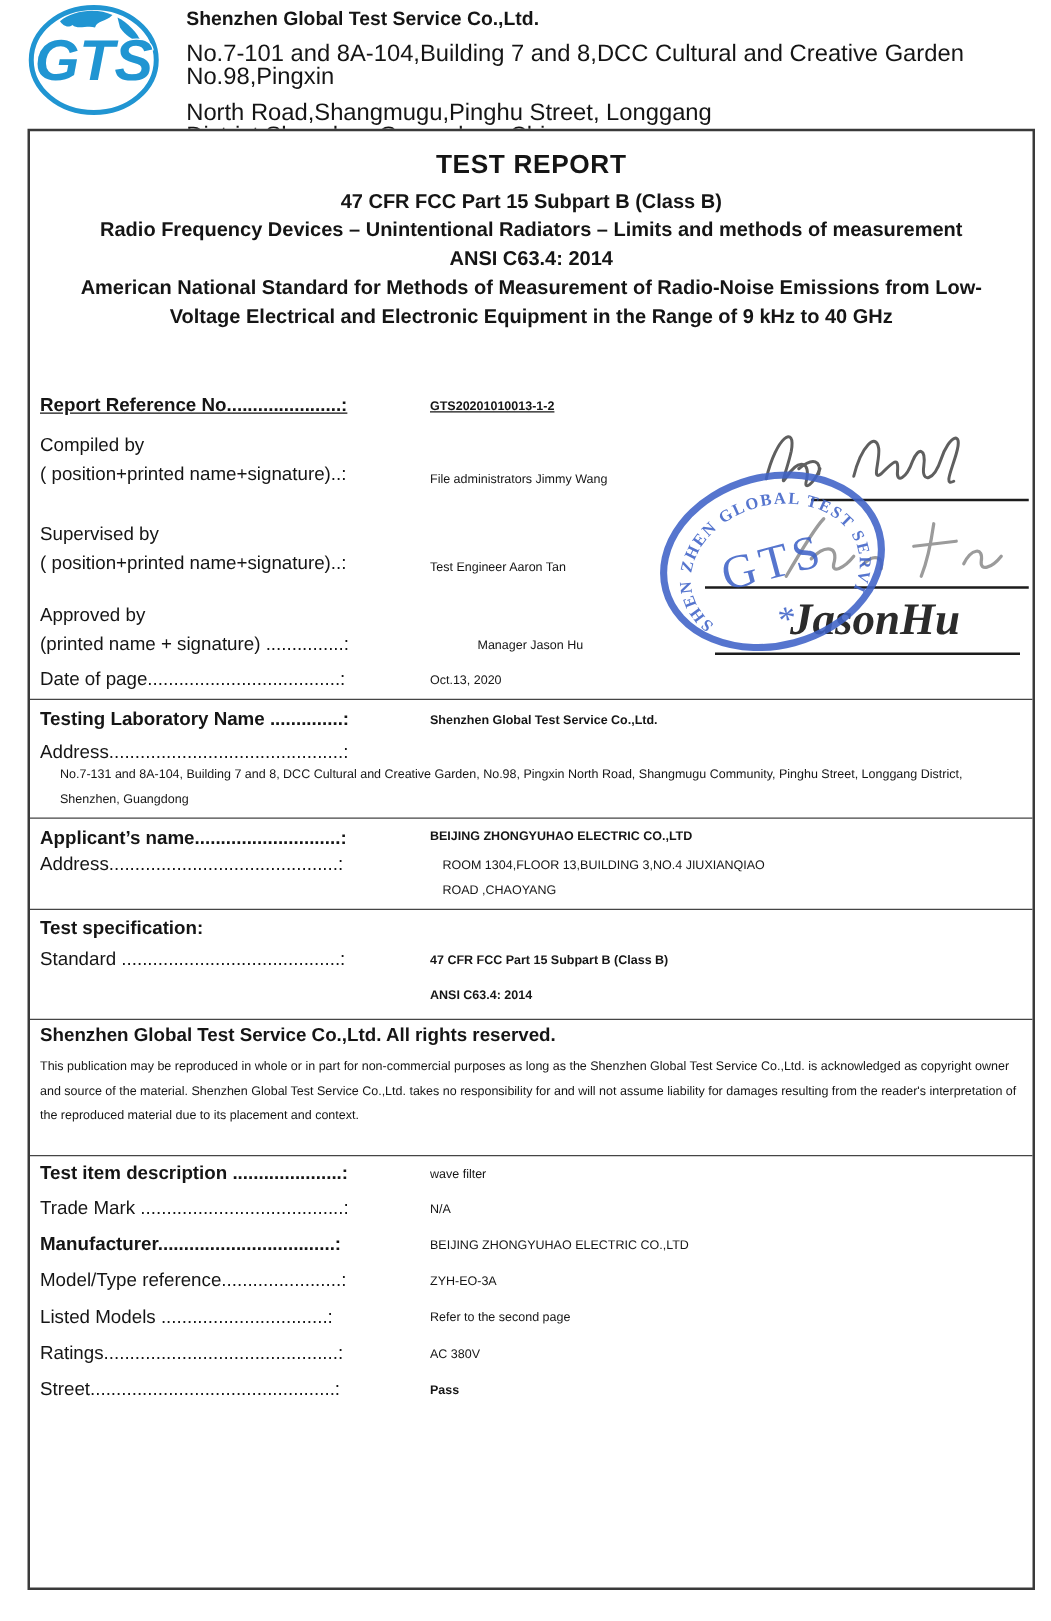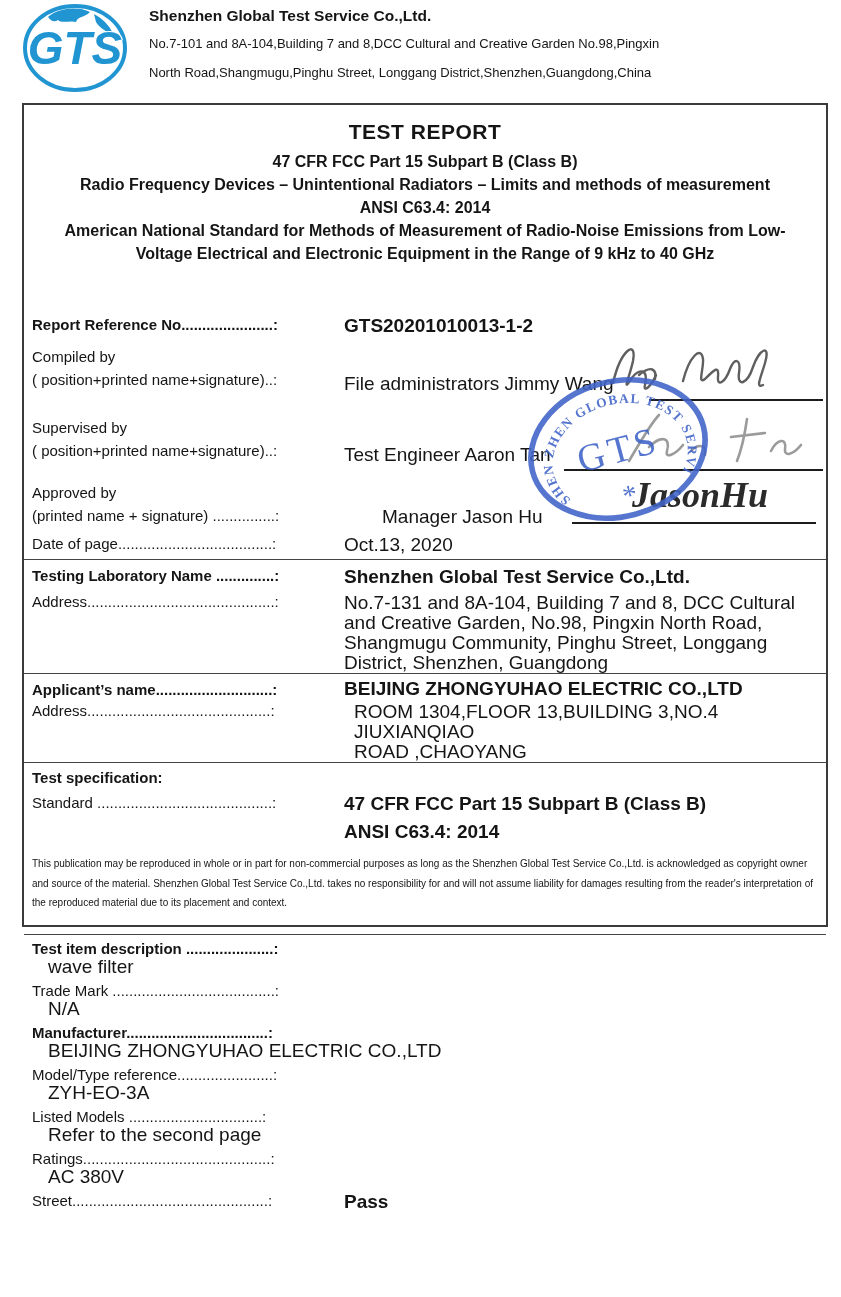--- a/index.html
+++ b/index.html
@@ -5,57 +5,57 @@
   * { margin:0; padding:0; box-sizing:border-box; }
   html,body { width:841px; height:1297px; background:#ffffff; overflow:hidden;
               font-family:"Liberation Sans", sans-serif; color:#151515; }
   .page { position:relative; width:841px; height:1297px; }
 
   
   .header { position:absolute; left:18px; top:4px; width:805px; display:flex; }
   .logo { width:118px; height:88px; flex:none; }
   .header-text { padding-left:13px; padding-top:3px; }
   .company { font-weight:bold; font-size:15.5px; margin-bottom:10px; }
-  .haddr { font-size:13px; margin-bottom:11px; line-height:18px; }
+  .haddr { font-size:19px; margin-bottom:11px; line-height:18px; }
 
   
-  .report-table { position:absolute; left:22px; top:103px; width:806px; height:824px;
+  .report-table { position:absolute; left:22px; top:103px; width:806px; height:1169px;
                   border:2px solid #3a3a3a; background:#fff; }
   .title-block { height:207px; text-align:center; padding:13px 24px 0 24px; }
   .main-title { font-size:21px; font-weight:bold; letter-spacing:.5px; line-height:28px; margin-bottom:4px; }
   .title-sub { font-size:16px; font-weight:bold; line-height:23px; }
 
   .row { display:flex; align-items:flex-start; }
   .sep { border-top:1.5px solid #454545; }
   .lbl { width:296px; flex:none; padding-left:8px; font-size:15px; white-space:nowrap; overflow:hidden; }
-  .val { flex:1; padding-left:24px; padding-right:6px; font-size:19px; line-height:20px; }
+  .val { flex:1; padding-left:24px; padding-right:6px; font-size:10px; line-height:20px; }
   .b { font-weight:bold; }
   .preline { white-space:pre-line; }
   .lbl2 { margin-top:6px; }
 
-  .r-ref      { min-height:29px; padding-top:4px; }
+  .r-ref      { min-height:29px; padding-top:4px;text-decoration:underline; }
   .r-compiled { min-height:69px; padding-top:7px; }
   .r-compiled .val, .r-supervised .val { padding-top:26px; }
   .r-supervised { min-height:68px; padding-top:9px; }
   .r-approved { min-height:53px; padding-top:6px;gap:38px; }
   .r-approved .val { padding-top:23px; }
   .r-date     { min-height:28px; padding-top:4px; }
   .r-labname  { min-height:32px; padding-top:7px; }
-  .r-labaddr  { min-height:63px; padding-top:2px; }
+  .r-labaddr  { min-height:63px; padding-top:2px;flex-direction:column; }
   .r-appname  { min-height:27px; padding-top:4px;align-items:center; }
   .r-appaddr  { min-height:46px; padding-top:2px;gap:10px; }
   .r-spec     { min-height:28px; padding-top:6px; }
   .r-spec .lbl { font-weight:bold; width:780px; }
   .r-standard { min-height:55px; padding-top:4px; }
   .r-standard .val div { margin-bottom:8px; }
   .r-rights   { min-height:25px; padding-top:4px; }
   .r-rights .full { font-weight:bold; font-size:15px; padding-left:8px; }
   .r-copy     { min-height:84px; padding-top:4px; }
   .r-copy .full { font-size:10px; line-height:19.5px; padding:0 8px; }
-  .r-item, .r-trade, .r-manu, .r-model, .r-listed, .r-ratings { min-height:29px; padding-top:5px;flex-direction:column; }
+  .r-item, .r-trade, .r-manu, .r-model, .r-listed, .r-ratings { min-height:29px; padding-top:5px; }
   .r-result   { min-height:30px; padding-top:5px; }
 
   
   .overlay-el { position:absolute; }
   .stamp { left:498px; top:268px; width:192px; height:152px; transform:rotate(-15deg); opacity:.88; }
   .sig-line { border-top:2px solid #1c1c1c; height:0; }
   #sig-line-1 { left:625px; top:294px; right:3px; }
   #sig-line-2 { left:540px; top:364px; right:3px; }
   #sig-line-3 { left:548px; top:417px; width:244px; }
   .sig1 { left:575px; top:230px; width:185px; height:66px; }
@@ -153,20 +153,23 @@
     </div>
 
     <div class="row r-standard">
       <div class="lbl">Standard ..........................................:</div>
       <div class="val b">
         <div>47 CFR FCC Part 15 Subpart B (Class B)</div>
         <div>ANSI C63.4: 2014</div>
       </div>
     </div>
 
+    <div class="row r-rights sep">
+      <div class="full">Shenzhen Global Test Service Co.,Ltd. All rights reserved.</div>
+    </div>
 
     <div class="row r-copy">
       <div class="full">This publication may be reproduced in whole or in part for non-commercial purposes as long as the Shenzhen Global Test Service Co.,Ltd. is acknowledged as copyright owner and source of the material. Shenzhen Global Test Service Co.,Ltd. takes no responsibility for and will not assume liability for damages resulting from the reader's interpretation of the reproduced material due to its placement and context.</div>
     </div>
 
     <div class="row r-item sep">
       <div class="lbl b">Test item description .....................:</div>
       <div class="val">wave filter</div>
     </div>
 

